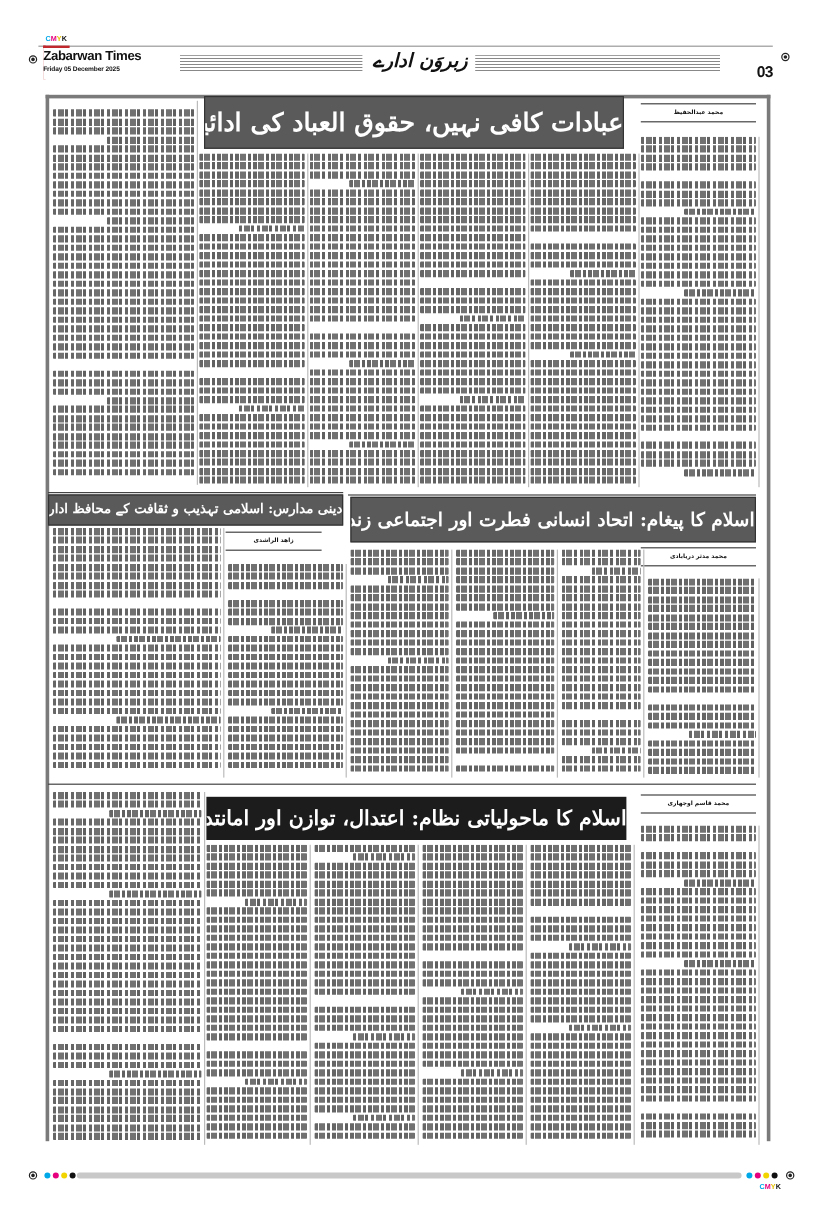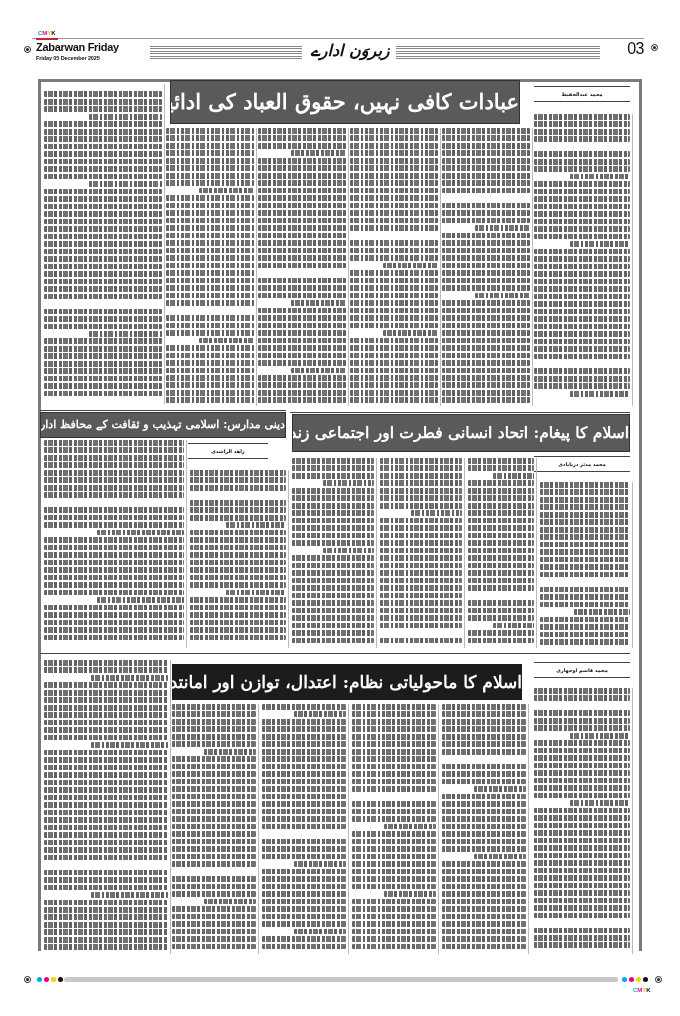--- a/index.html
+++ b/index.html
@@ -12,21 +12,21 @@
   .cmyk-label .c{color:#00a8e8}.cmyk-label .m{color:#e6007e}.cmyk-label .y{color:#e6c000}.cmyk-label .k{color:#111}
   .crop-line{position:absolute;height:1px;background:#999;}
   .crop-red{position:absolute;background:#c0282d;}
 
   
   .masthead{position:absolute;left:36px;top:40px;width:608px;height:26px;background:#fff;}
   .brand-en{position:absolute;left:0;top:1px;font-family:"Liberation Sans",sans-serif;font-weight:bold;font-size:11px;letter-spacing:-0.3px;}
   .brand-date{position:absolute;left:0;top:15px;font-family:"Liberation Sans",sans-serif;font-weight:bold;font-size:5.5px;letter-spacing:-0.1px;}
   .rules{position:absolute;top:6px;height:14px;background:repeating-linear-gradient(#888 0 1px,#fff 1px 2.4px);}
   .brand-ur{position:absolute;left:272px;top:-2px;width:84px;height:28px;font-family:"DejaVu Serif",serif;font-size:16px;font-style:italic;font-weight:bold;text-align:center;direction:rtl;line-height:26px;}
-  .page-no{position:absolute;right:0;top:0;font-family:"Liberation Sans",sans-serif;font-weight:400;font-size:16px;letter-spacing:-0.5px;}
+  .page-no{position:absolute;right:0;top:12px;font-family:"Liberation Sans",sans-serif;font-weight:700;font-size:13px;letter-spacing:-0.5px;}
 
   
   .frame{position:absolute;left:38px;top:79px;width:604px;height:872px;border:3px solid #7a7a7a;border-bottom:none;}
   .gray-bar-bottom{position:absolute;left:64px;top:977px;width:554px;height:5px;background:#c8c8c8;border-radius:3px;}
   .dot{position:absolute;width:5px;height:5px;border-radius:50%;}
 
   
   .headline{position:absolute;color:#fff;direction:rtl;text-align:center;font-family:"DejaVu Serif",serif;font-weight:bold;white-space:nowrap;overflow:hidden;}
   .hl-gray{background:#5a5a5a;border:1px solid #333;}
   .hl-dark{background:#1c1c1c;}
@@ -50,21 +50,21 @@
 <div class="reg" style="left:24px;top:46px;"></div>
 <div class="reg" style="left:651px;top:44px;"></div>
 <div class="cmyk-label" style="left:38px;top:30px;">
   <span class="c">C</span><span class="m">M</span><span class="y">Y</span><span class="k">K</span>
 </div>
 <div class="crop-line" style="left:32px;top:38px;width:612px;"></div>
 <div class="crop-red" style="left:36px;top:38px;width:22px;height:2px;"></div>
 <div class="crop-red" style="left:36px;top:38px;width:2px;height:28px;"></div>
 
 <div class="masthead">
-  <div class="brand-en">Zabarwan Friday</div>
+  <div class="brand-en">Zabarwan Times</div>
   <div class="brand-date">Friday 05 December 2025</div>
   <div class="rules" style="left:114px;width:152px;"></div>
   <div class="brand-ur">زبروَن ادارے</div>
   <div class="rules" style="left:360px;width:204px;"></div>
   <div class="page-no">03</div>
 </div>
 
 <div class="frame"></div>
 
 <div class="headline hl-gray" style="left:170px;top:80px;width:350px;height:44px;font-size:21px;line-height:42px;">عبادات کافی نہیں، حقوق العباد کی ادائیگی ہی حقیقی بندگی</div>

